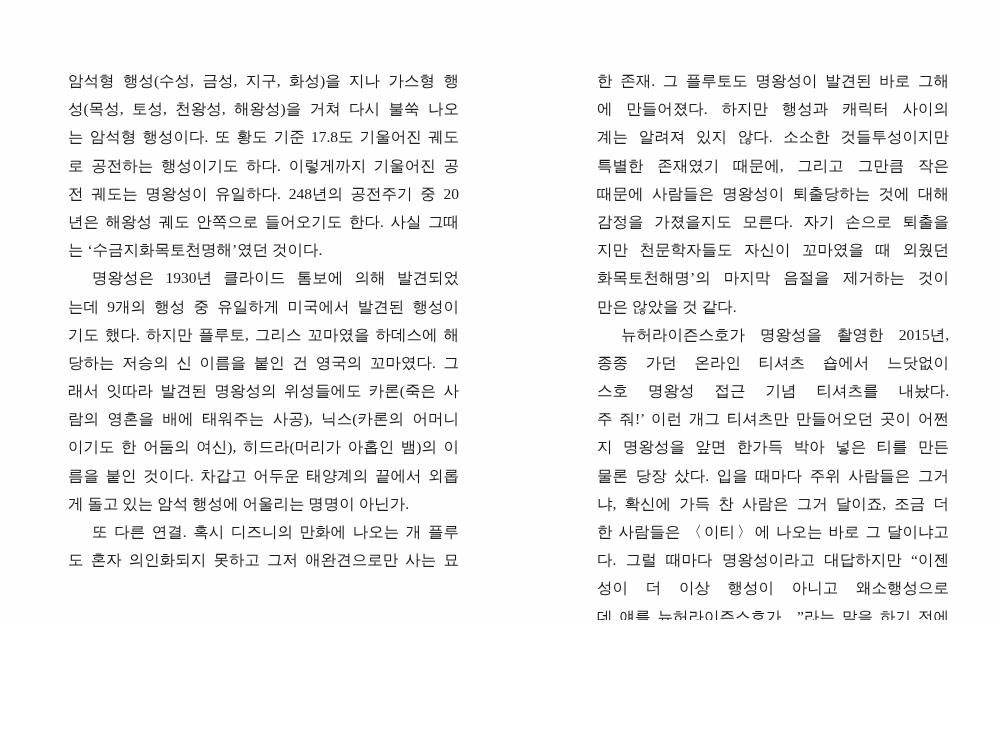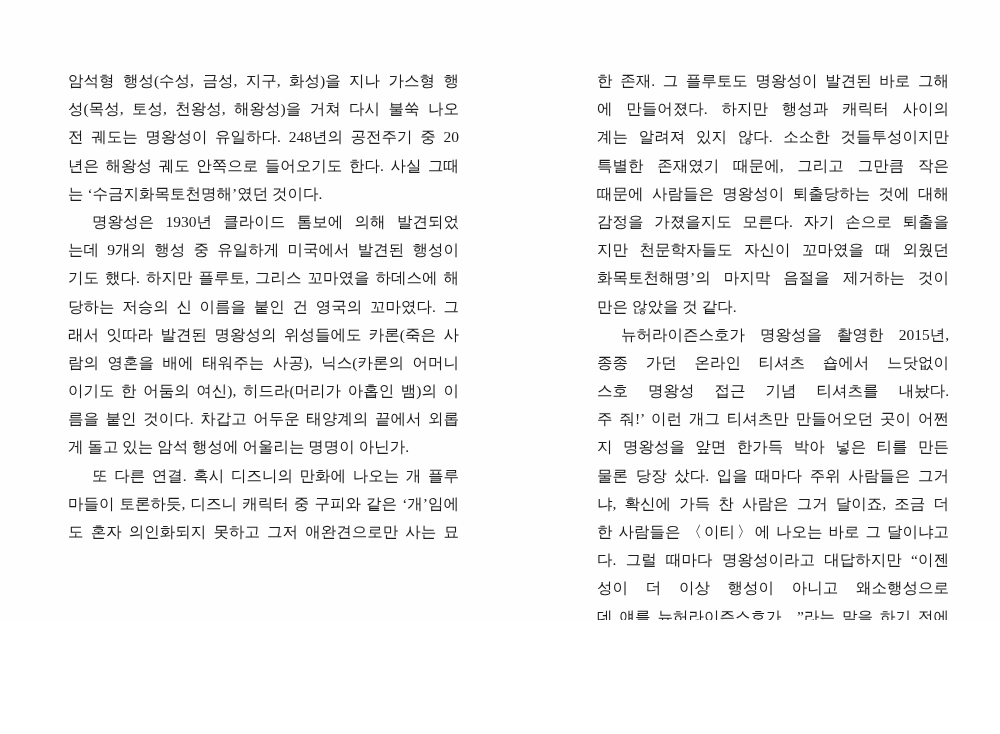--- a/index.html
+++ b/index.html
@@ -40,34 +40,35 @@
   .page-number.right { left: 717px; }
 </style>
 </head>
 <body>
 
 <div class="spread">
 
   <div class="text-block left">
       <div class="line">암석형 행성(수성, 금성, 지구, 화성)을 지나 가스형 행</div>
       <div class="line">성(목성, 토성, 천왕성, 해왕성)을 거쳐 다시 불쑥 나오</div>
+      <div class="line">는 암석형 행성이다. 또 황도 기준 17.8도 기울어진 궤도</div>
+      <div class="line">로 공전하는 행성이기도 하다. 이렇게까지 기울어진 공</div>
       <div class="line">전 궤도는 명왕성이 유일하다. 248년의 공전주기 중 20</div>
       <div class="line">년은 해왕성 궤도 안쪽으로 들어오기도 한다. 사실 그때</div>
       <div class="line end">는 ‘수금지화목토천명해’였던 것이다.</div>
       <div class="line indent">명왕성은 1930년 클라이드 톰보에 의해 발견되었</div>
       <div class="line">는데 9개의 행성 중 유일하게 미국에서 발견된 행성이</div>
       <div class="line">기도 했다. 하지만 플루토, 그리스 꼬마였을 하데스에 해</div>
       <div class="line">당하는 저승의 신 이름을 붙인 건 영국의 꼬마였다. 그</div>
       <div class="line">래서 잇따라 발견된 명왕성의 위성들에도 카론(죽은 사</div>
       <div class="line">람의 영혼을 배에 태워주는 사공), 닉스(카론의 어머니</div>
       <div class="line">이기도 한 어둠의 여신), 히드라(머리가 아홉인 뱀)의 이</div>
       <div class="line">름을 붙인 것이다. 차갑고 어두운 태양계의 끝에서 외롭</div>
       <div class="line end">게 돌고 있는 암석 행성에 어울리는 명명이 아닌가.</div>
       <div class="line indent">또 다른 연결. 혹시 디즈니의 만화에 나오는 개 플루</div>
-      <div class="line">마들이 토론하듯, 디즈니 캐릭터 중 구피와 같은 ‘개’임에</div>
       <div class="line">도 혼자 의인화되지 못하고 그저 애완견으로만 사는 묘</div>
     </div>
 
   <div class="page-number left">16</div>
 
   <div class="text-block right">
       <div class="line">한 존재. 그 플루토도 명왕성이 발견된 바로 그해 1930년</div>
       <div class="line">에 만들어졌다. 하지만 행성과 캐릭터 사이의 정확한 관</div>
       <div class="line">계는 알려져 있지 않다. 소소한 것들투성이지만 이렇게</div>
       <div class="line">특별한 존재였기 때문에, 그리고 그만큼 작은 존재였기</div>

